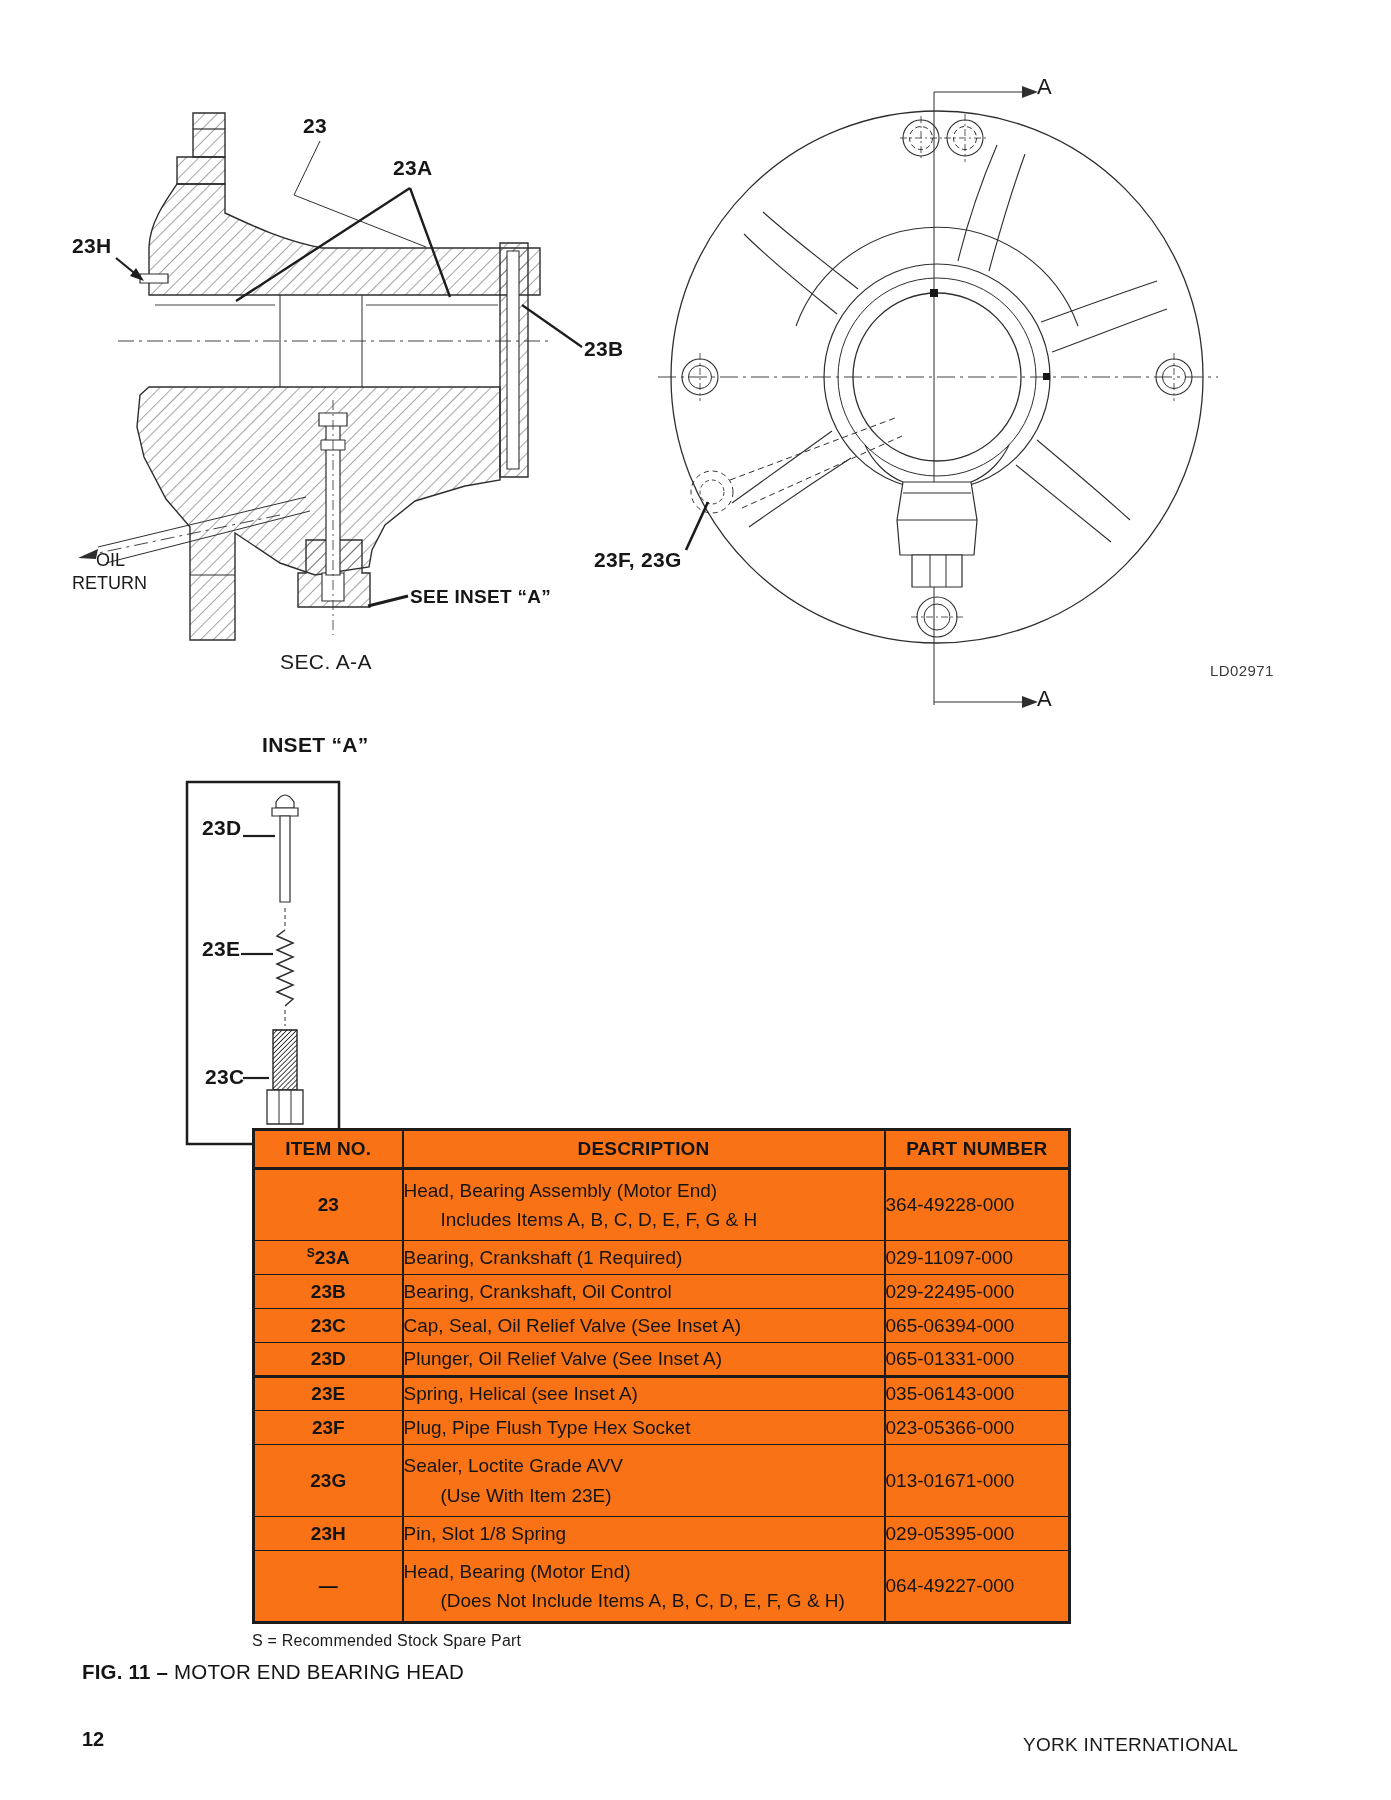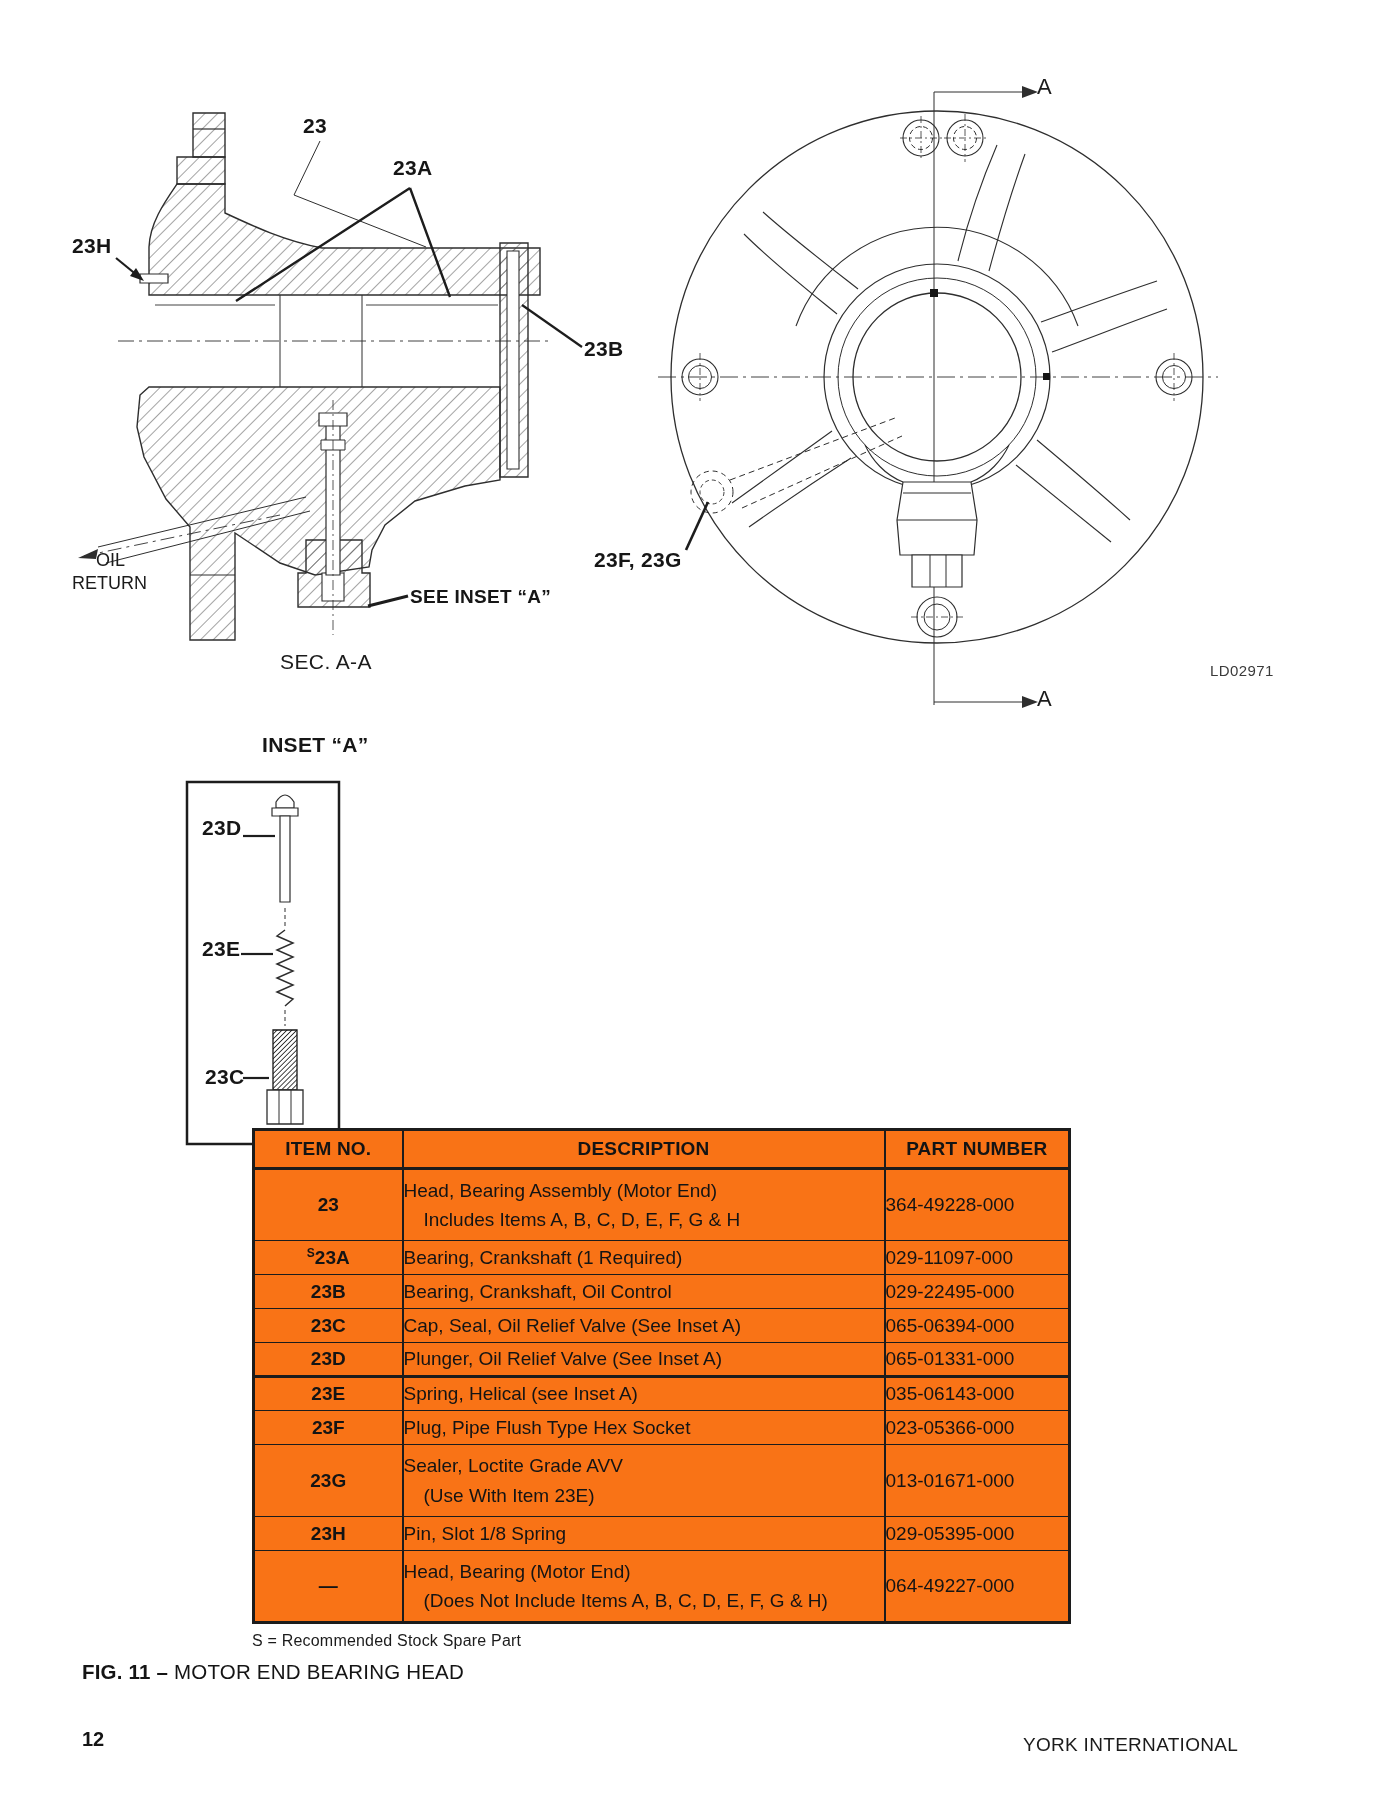--- a/index.html
+++ b/index.html
@@ -30,21 +30,21 @@
   table.parts td{
     border:1.5px solid #1c1c1c;border-left:2px solid #1c1c1c;border-right:2px solid #1c1c1c;
     padding:0;vertical-align:middle;
   }
   tr.single{height:34px;}
   tr.double{height:72px;}
   tr.thickrow td{border-bottom:3px solid #1c1c1c;}
   td.c-item{text-align:center;font-weight:bold;}
   td.c-desc{padding-left:26px;line-height:1.55;}
   td.c-part{text-align:left;}
-  .desc2{padding-left:20px;}
+  .desc2{padding-left:37px;}
   .sup{vertical-align:super;font-size:12px;font-weight:bold;line-height:0;}
   .note{position:absolute;left:252px;top:1632px;font-size:16px;color:#1b1b1b;letter-spacing:.2px;}
   .figcap{position:absolute;left:82px;top:1660px;font-size:20.5px;color:#141414;letter-spacing:.2px;}
   .figcap .b{font-weight:bold;}
   .pageno{position:absolute;left:82px;top:1728px;font-size:20px;font-weight:bold;color:#141414;}
   .publisher{position:absolute;left:1023px;top:1734px;font-size:19px;color:#1b1b1b;letter-spacing:.3px;}
   .oilblock{position:absolute;left:72px;top:549px;font-size:18px;color:#1b1b1b;line-height:1.25;}
   .oilblock .l1{padding-left:24px;}
 </style>
 </head>

